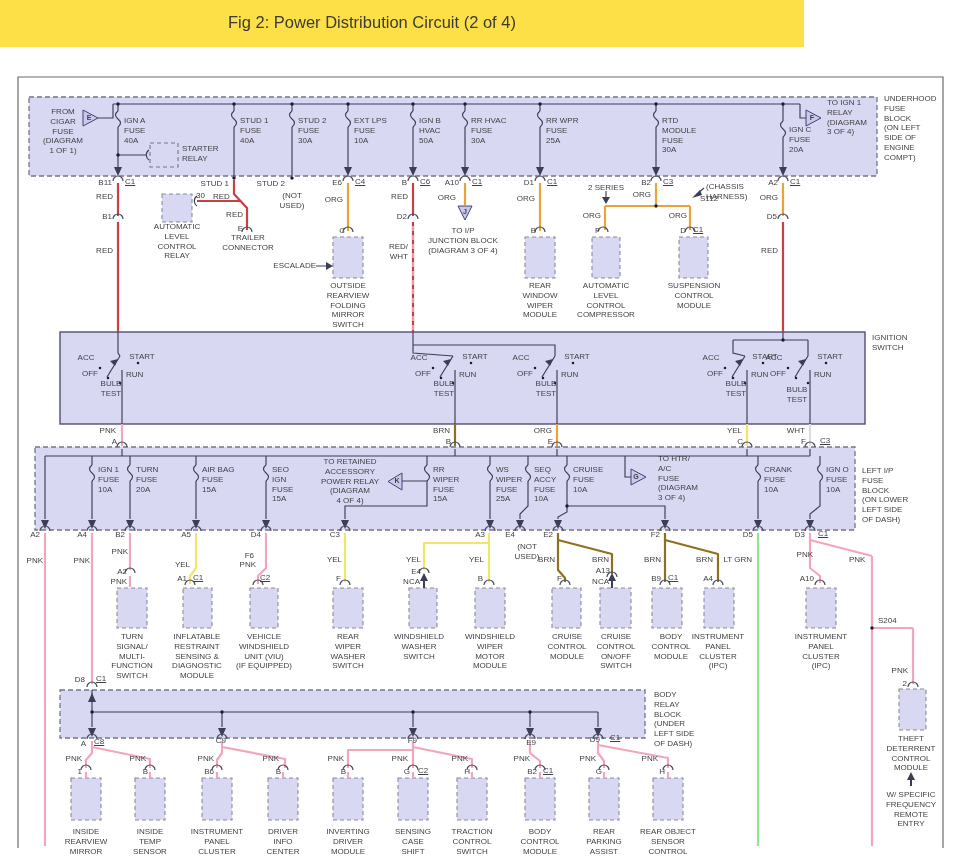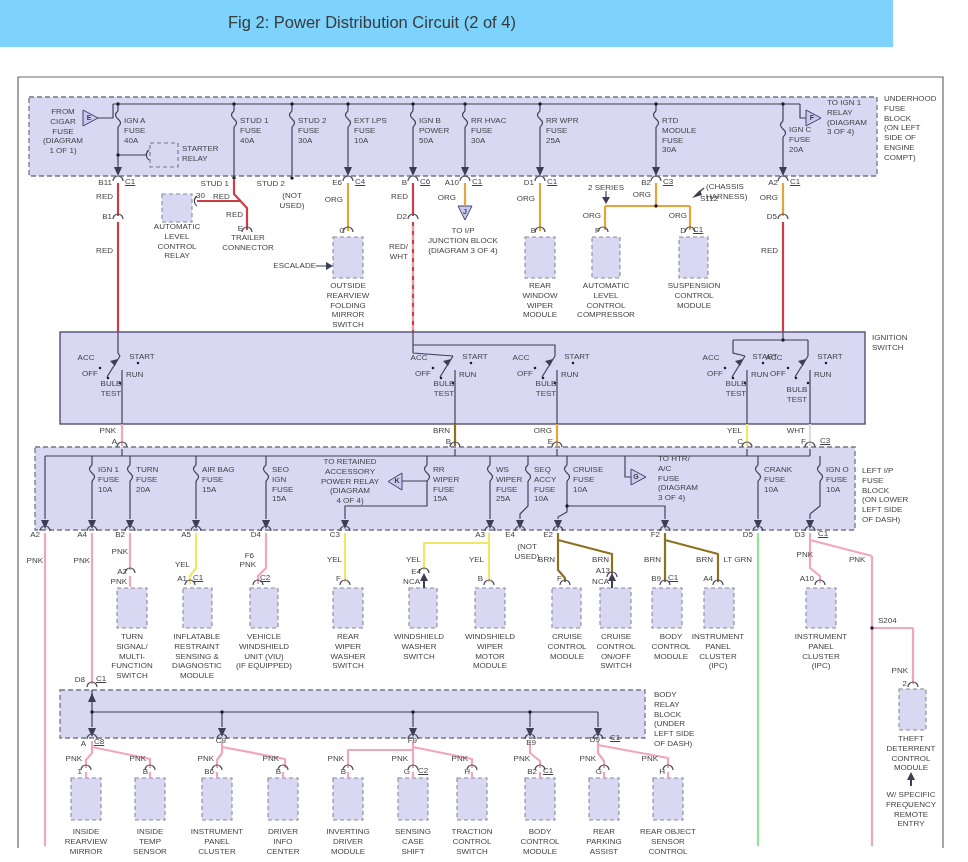--- a/index.html
+++ b/index.html
@@ -1,18 +1,18 @@
 <!DOCTYPE html>
 <html><head>
 <meta charset="utf-8">
 <style>
   html,body{margin:0;padding:0;background:#fff;}
   #page{position:relative;width:968px;height:862px;overflow:hidden;background:#fff;
         font-family:"Liberation Sans",sans-serif;color:#3f3f42;}
-  #hdr{position:absolute;left:0;top:0;width:893px;height:47px;background:#7dd3fc;text-align:center;}
+  #hdr{position:absolute;left:0;top:0;width:804px;height:47px;background:#fde047;text-align:center;}
   #hdr .title{position:absolute;left:228px;top:13px;font-size:16.5px;color:#3a3a3a;}
   svg{position:absolute;left:0;top:0;}
   .t,.tl,.tr{position:absolute;font-size:8px;line-height:1.22;white-space:pre-line;color:#3f3f42;}
   .t{text-align:center;transform:translateX(-50%);}
   .tl{text-align:left;}
   .tr{text-align:right;transform:translateX(-100%);}
   .u{text-decoration:underline;}
   .tri{font-size:7px;font-weight:bold;}
 </style>
 </head>
@@ -147,21 +147,21 @@
   <div class="tl" style="left:240px;top:116px">STUD 1
 FUSE
 40A</div>
   <div class="tl" style="left:298px;top:116px">STUD 2
 FUSE
 30A</div>
   <div class="tl" style="left:354px;top:116px">EXT LPS
 FUSE
 10A</div>
   <div class="tl" style="left:419px;top:116px">IGN B
-POWER
+HVAC
 50A</div>
   <div class="tl" style="left:471px;top:116px">RR HVAC
 FUSE
 30A</div>
   <div class="tl" style="left:546px;top:116px">RR WPR
 FUSE
 25A</div>
   <div class="tl" style="left:662px;top:116px">RTD
 MODULE
 FUSE

